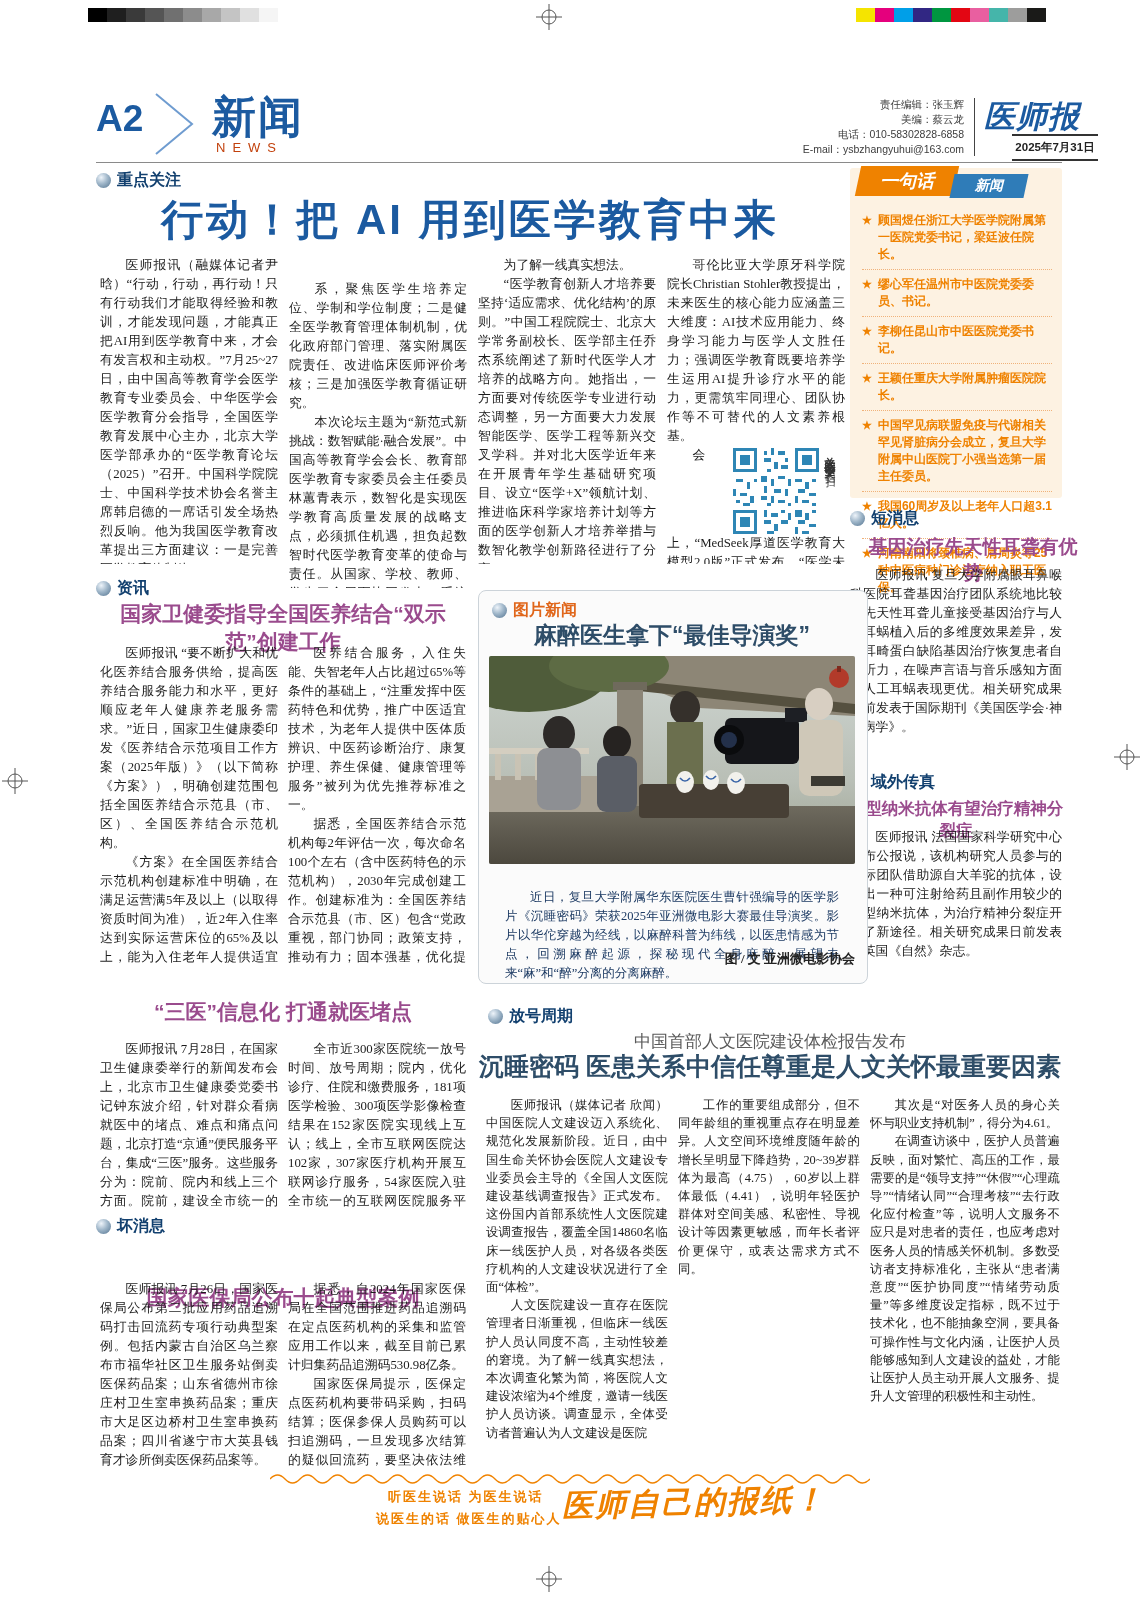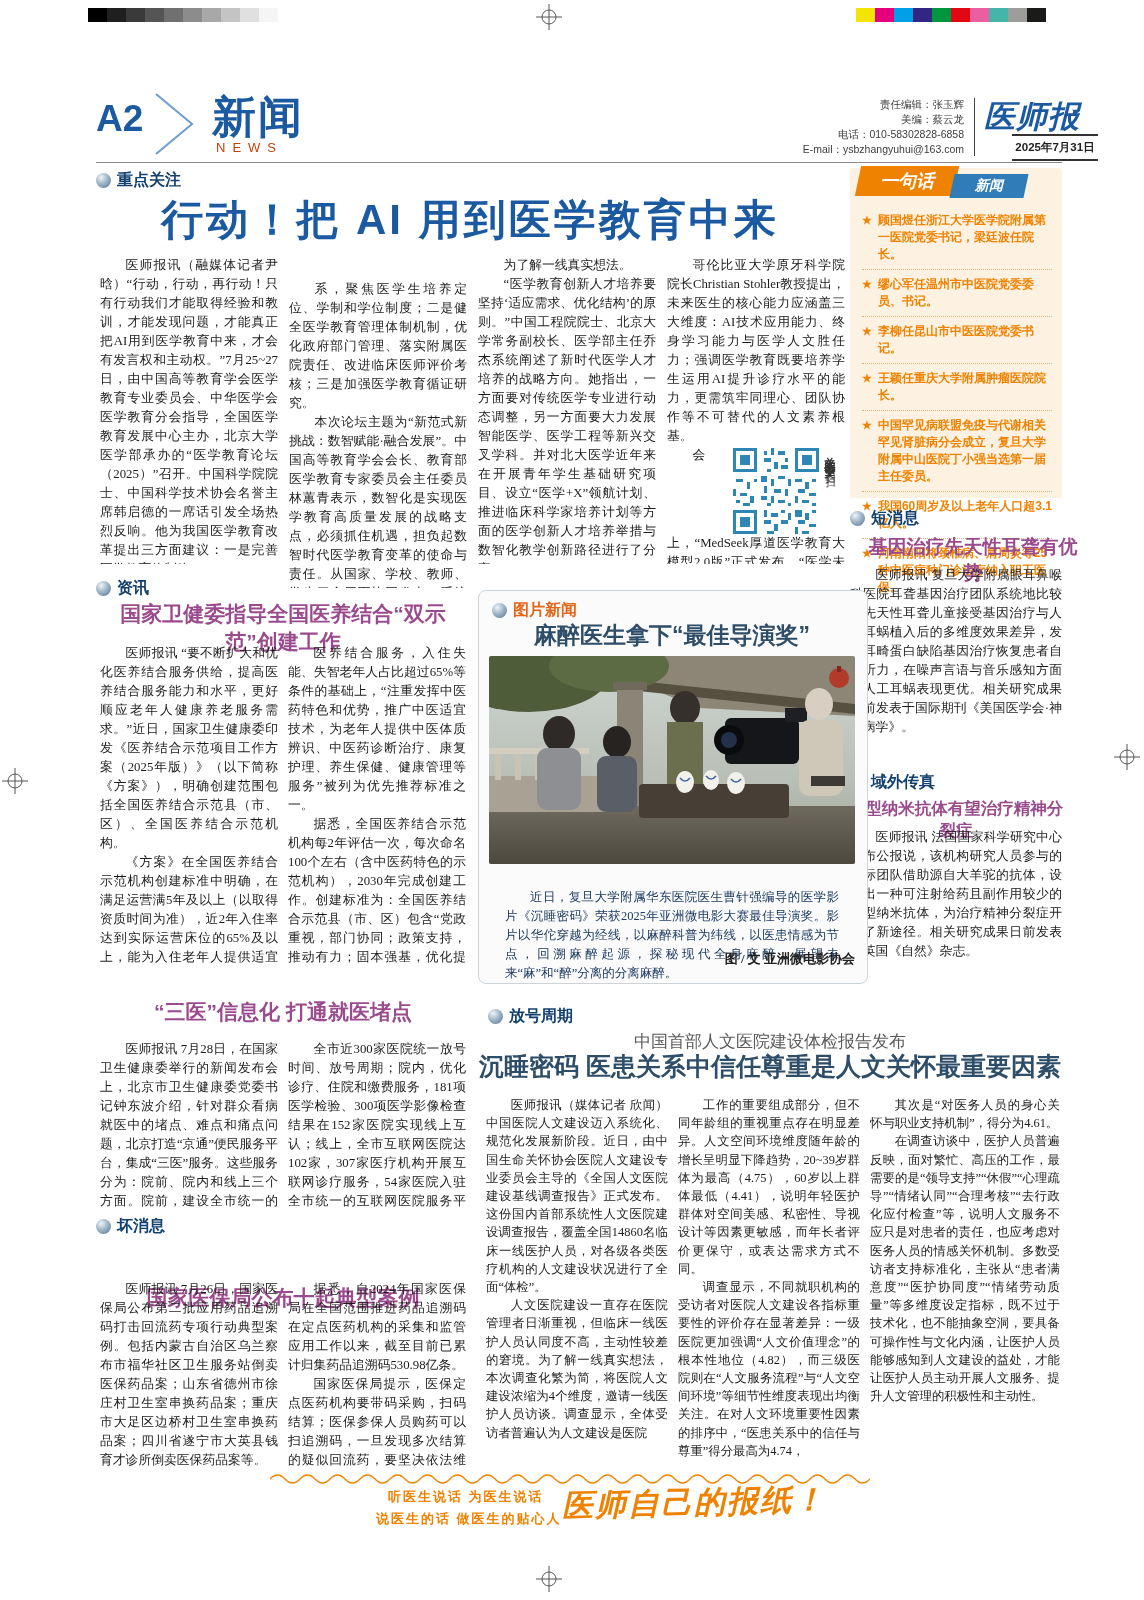--- a/index.html
+++ b/index.html
@@ -399,21 +399,20 @@
     <span>放号周期</span>
   </div>
   <div class="abs kicker" style="left:478px;top:1030px;width:584px;">中国首部人文医院建设体检报告发布</div>
   <div class="abs slate-head" style="left:478px;top:1050px;width:584px;font-size:25px;">沉睡密码 医患关系中信任尊重是人文关怀最重要因素</div>
   <div class="abs col tight" style="left:486px;top:1096px;width:182px;height:370px;overflow:hidden;">
       <p>医师报讯（媒体记者 欣闻）中国医院人文建设迈入系统化、规范化发展新阶段。近日，由中国生命关怀协会医院人文建设专业委员会主导的《全国人文医院建设基线调查报告》正式发布。这份国内首部系统性人文医院建设调查报告，覆盖全国14860名临床一线医护人员，对各级各类医疗机构的人文建设状况进行了全面“体检”。</p>
       <p>人文医院建设一直存在医院管理者日渐重视，但临床一线医护人员认同度不高，主动性较差的窘境。为了解一线真实想法，本次调查化繁为简，将医院人文建设浓缩为4个维度，邀请一线医护人员访谈。调查显示，全体受访者普遍认为人文建设是医院</p>
     </div>
   <div class="abs col tight" style="left:678px;top:1096px;width:182px;height:370px;overflow:hidden;">
       <p>工作的重要组成部分，但不同年龄组的重视重点存在明显差异。人文空间环境维度随年龄的增长呈明显下降趋势，20~39岁群体为最高（4.75），60岁以上群体最低（4.41），说明年轻医护群体对空间美感、私密性、导视设计等因素更敏感，而年长者评价更保守，或表达需求方式不同。</p>
-      <p>调查显示，不同就职机构的受访者对医院人文建设各指标重要性的评价存在显著差异：一级医院更加强调“人文价值理念”的根本性地位（4.82），而三级医院则在“人文服务流程”与“人文空间环境”等细节性维度表现出均衡关注。在对人文环境重要性因素的排序中，“医患关系中的信任与尊重”得分最高为4.74，</p>
     </div>
   <div class="abs col tight" style="left:870px;top:1096px;width:190px;height:370px;overflow:hidden;">
       <p>其次是“对医务人员的身心关怀与职业支持机制”，得分为4.61。</p>
       <p>在调查访谈中，医护人员普遍反映，面对繁忙、高压的工作，最需要的是“领导支持”“休假”“心理疏导”“情绪认同”“合理考核”“去行政化应付检查”等，说明人文服务不应只是对患者的责任，也应考虑对医务人员的情感关怀机制。多数受访者支持标准化，主张从“患者满意度”“医护协同度”“情绪劳动质量”等多维度设定指标，既不过于技术化，也不能抽象空洞，要具备可操作性与文化内涵，让医护人员能够感知到人文建设的益处，才能让医护人员主动开展人文服务、提升人文管理的积极性和主动性。</p>
     </div>
 
   <svg class="abs" style="left:270px;top:1474px;" width="600" height="10">
     <path d="M0 5 q7.5 -8 15 0 t15 0 t15 0 t15 0 t15 0 t15 0 t15 0 t15 0 t15 0 t15 0 t15 0 t15 0 t15 0 t15 0 t15 0 t15 0 t15 0 t15 0 t15 0 t15 0 t15 0 t15 0 t15 0 t15 0 t15 0 t15 0 t15 0 t15 0 t15 0 t15 0 t15 0 t15 0 t15 0 t15 0 t15 0 t15 0 t15 0 t15 0 t15 0 t15 0" fill="none" stroke="#f08300" stroke-width="1.4"></path>
   </svg>
   <div class="abs slogan" style="left:388px;top:1488px;">听医生说话 为医生说话</div>

